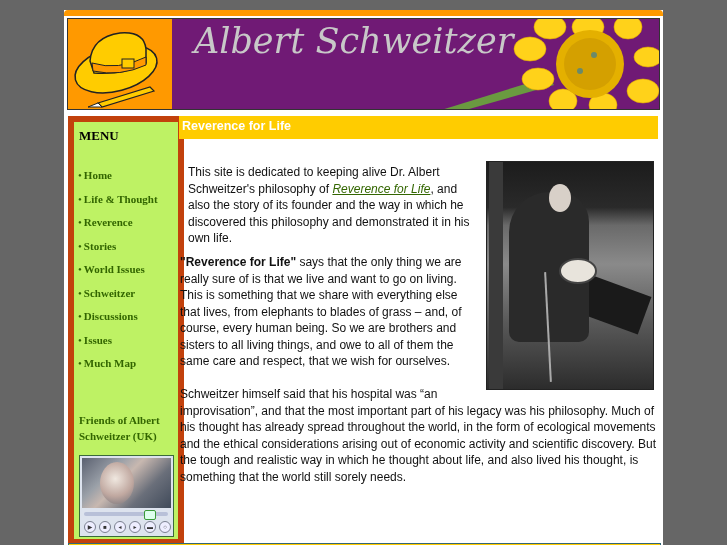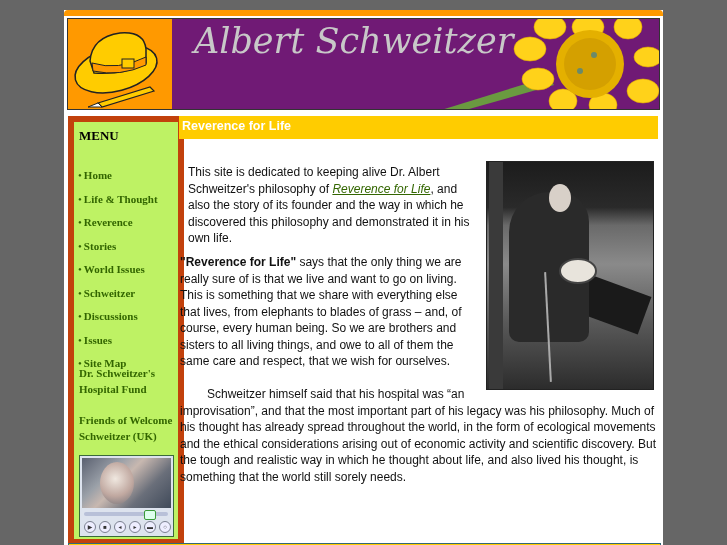--- a/index.html
+++ b/index.html
@@ -24,21 +24,21 @@
   .video-seek { position:absolute; left:4px; top:56px; width:84px; height:4px; background:#b8c0d8; border-radius:2px; }
   .video-thumb { position:absolute; left:64px; top:54px; width:10px; height:8px; background:#dfe; border:1px solid #3a9a3a; border-radius:2px; }
   .video-controls { position:absolute; left:4px; top:65px; display:flex; gap:3px; }
   .vbtn { width:10px; height:10px; border:1px solid #7a8090; border-radius:50%; background:#eef; font-size:6px; line-height:10px; text-align:center; color:#333; }
   .titlebar { position:absolute; left:115px; top:106px; width:479px; height:23px; background:#ffcc00; }
   .titlebar span { position:absolute; left:3px; top:3px; font-size:12.5px; font-weight:bold; color:#ffffff; }
   .content { position:absolute; left:116px; top:146px; font-size:12px; color:#111; line-height:16.5px; }
   .p1 { position:absolute; left:0; top:0; width:290px; }
   .p2 { position:absolute; left:0; top:98px; width:290px; }
   .p3 { position:absolute; left:0; top:230px; width:482px; }
-  .p3 .first { display:block;margin-left:27px; }
+  .p3 .first { display:block; }
   .content a { color:#336600; font-style:italic; text-decoration:underline; }
   .photo { position:absolute; left:422px; top:151px; width:166px; height:227px; border:1px solid #222; background:linear-gradient(180deg,#1c1c1c 0%,#2a2a2a 20%,#6a6a6a 28%,#8a8a8a 45%,#5a5a5a 70%,#2c2c2c 100%); overflow:hidden; }
   .photo .tree { position:absolute; left:2px; top:0; width:14px; height:227px; background:#3a3a3a; }
   .photo .man { position:absolute; left:22px; top:30px; width:80px; height:150px; border-radius:40px 30px 10px 10px; background:#2a2a2a; }
   .photo .head { position:absolute; left:62px; top:22px; width:22px; height:28px; border-radius:50%; background:#d8d0c8; }
   .photo .hat { position:absolute; left:72px; top:96px; width:34px; height:22px; border-radius:50%; background:#e8e4dc; border:2px solid #444; }
   .photo .legs { position:absolute; left:80px; top:120px; width:80px; height:40px; background:#1a1a1a; transform:rotate(20deg); }
   .photo .cane { position:absolute; left:60px; top:110px; width:2px; height:110px; background:#aaa; transform:rotate(-3deg); }
   .footer-bar { position:absolute; left:4px; top:533px; width:591px; height:10px; background:#ffcc00; border:1px solid #336677; }
 </style>
@@ -86,24 +86,23 @@
     <div class="menu-title">MENU</div>
     <ul class="menu-list">
       <li><span class="dot">•</span><span>Home</span></li>
       <li><span class="dot">•</span><span>Life &amp; Thought</span></li>
       <li><span class="dot">•</span><span>Reverence</span></li>
       <li><span class="dot">•</span><span>Stories</span></li>
       <li><span class="dot">•</span><span>World Issues</span></li>
       <li><span class="dot">•</span><span>Schweitzer</span></li>
       <li><span class="dot">•</span><span>Discussions</span></li>
       <li><span class="dot">•</span><span>Issues</span></li>
-      <li><span class="dot">•</span><span>Site Map</span></li>
+      <li><span class="dot">•</span><span>Much Map</span></li>
     </ul>
-    <div class="support-link" style="top:243px;">Dr. Schweitzer's Hospital Fund</div>
-    <div class="support-link" style="top:290px;">Friends of Welcome Schweitzer (UK)</div>
+    <div class="support-link" style="top:290px;">Friends of Albert Schweitzer (UK)</div>
 
     <div class="video">
       <div class="video-screen">
         <div class="video-face"></div>
       </div>
       <div class="video-seek"></div>
       <div class="video-thumb"></div>
       <div class="video-controls">
         <div class="vbtn">▶</div>
         <div class="vbtn">■</div>

